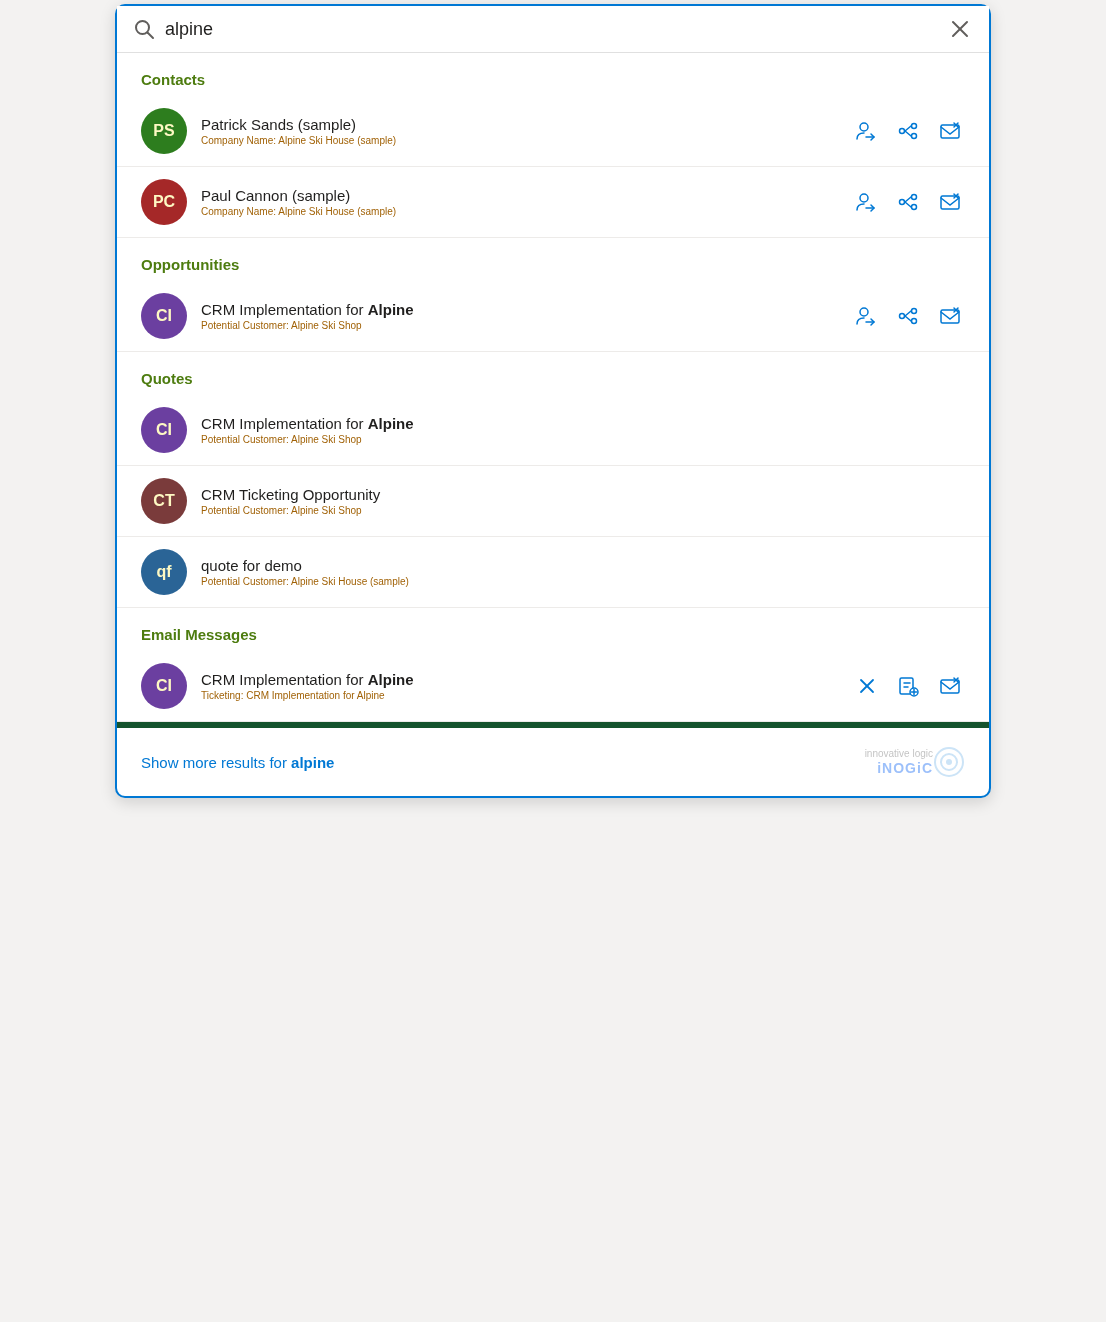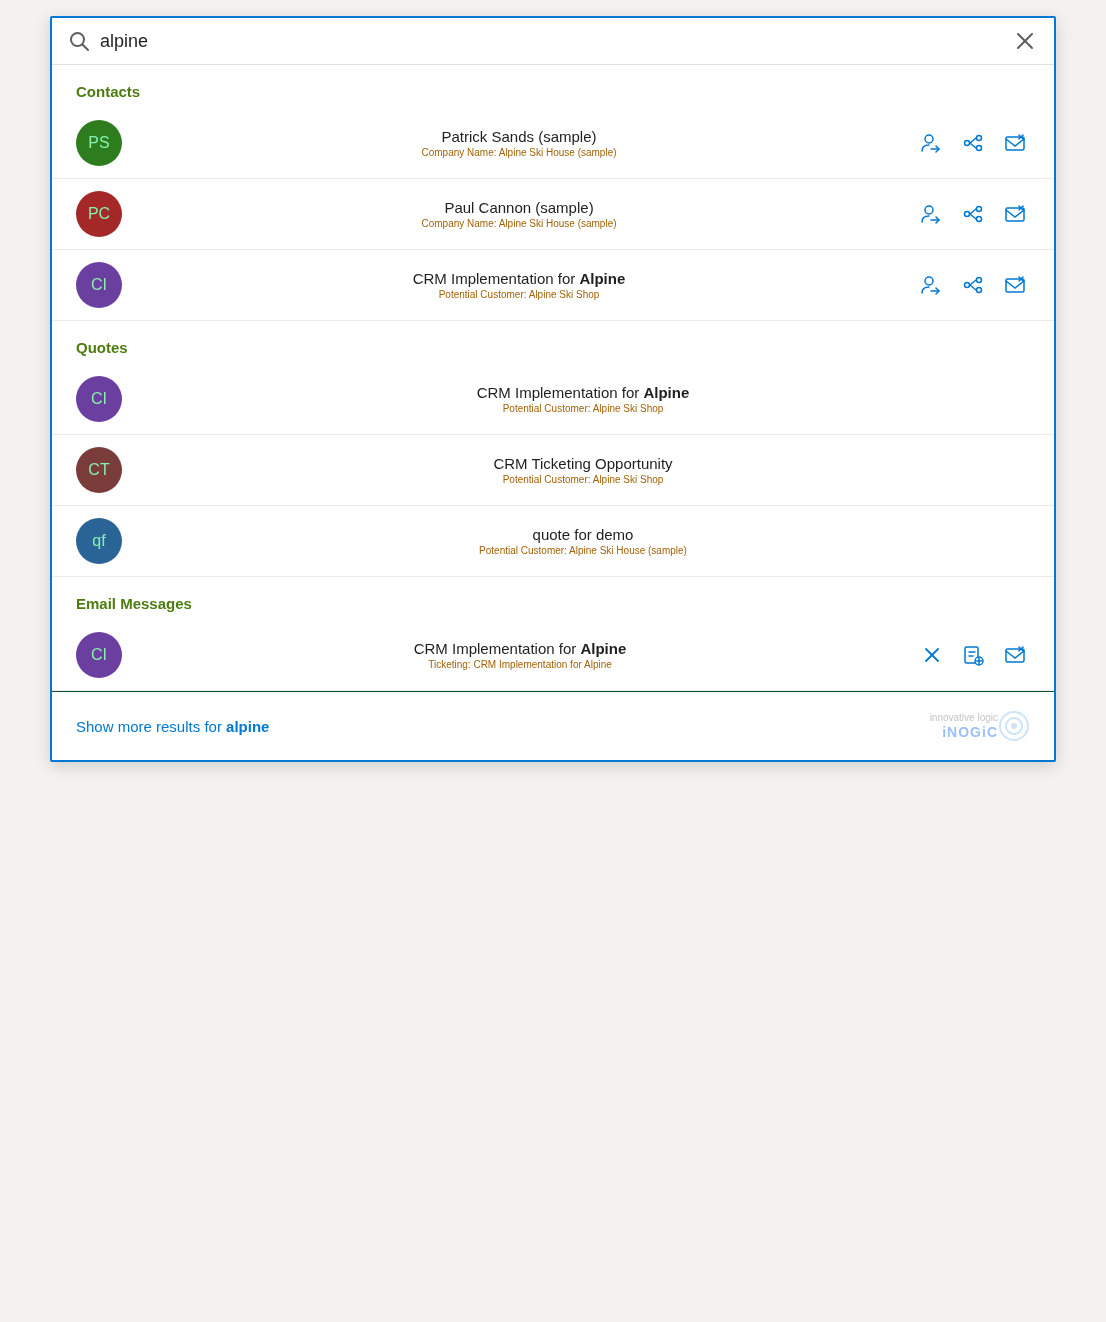--- a/index.html
+++ b/index.html
@@ -5,25 +5,25 @@
     * { box-sizing: border-box; margin: 0; padding: 0; }
     body {
       font-family: 'Segoe UI', Arial, sans-serif;
       background: #f3f2f1;
       display: flex;
       justify-content: center;
       align-items: flex-start;
       min-height: 100vh;
     }
     .search-container {
-      width: 1006px;
+      width: 876px;
       background: #fff;
       border: 2px solid #0078d4;
-      border-radius: 2px;
-      margin-top: 16px;
+      border-radius: 10px;
+      margin-top: 4px;
       box-shadow: 0 4px 16px rgba(0,0,0,0.15);
     }
     .search-bar {
       display: flex;
       align-items: center;
       padding: 10px 16px;
       border-bottom: 1px solid #e0e0e0;
       background: #fff;
       gap: 10px;
     }
@@ -69,27 +69,26 @@
       gap: 14px;
     }
     .avatar {
       width: 46px;
       height: 46px;
       border-radius: 50%;
       display: flex;
       align-items: center;
       justify-content: center;
       font-size: 16px;
-      font-weight: 400;
-      color: #86efac;
+      font-weight: 700;
+      color: #fef9c3;
       flex-shrink: 0;
     }
     .result-text {
       flex: 1;
-      text-align: center;
     }
     .result-title {
       font-size: 15px;
       color: #201f1e;
     }
     .result-title strong {
       font-weight: 700;
     }
     .result-subtitle {
       font-size: 10px;
@@ -110,21 +109,21 @@
       font-size: 18px;
       display: flex;
       align-items: center;
       padding: 4px;
     }
     .show-more {
       display: flex;
       justify-content: space-between;
       align-items: center;
       padding: 18px 24px;
-      border-top: 1px solid #14532d;
+      border-top: 6px solid #14532d;
     }
     .show-more-link {
       color: #0078d4;
       font-size: 15px;
       text-decoration: none;
       cursor: pointer;
     }
     .show-more-link strong {
       font-weight: 700;
     }
@@ -228,20 +227,21 @@
           <button class="action-btn">
             <svg width="22" height="22" viewBox="0 0 22 22" fill="none">
     <rect x="2" y="5" width="18" height="13" rx="1.5" stroke="#0078d4" stroke-width="1.5"></rect>
     <path d="M2 7l9 7 9-7" stroke="#0078d4" stroke-width="1.5" stroke-linecap="round"></path>
     <line x1="15" y1="3" x2="19" y2="7" stroke="#0078d4" stroke-width="1.5" stroke-linecap="round"></line>
     <line x1="19" y1="3" x2="15" y2="7" stroke="#0078d4" stroke-width="1.5" stroke-linecap="round"></line>
   </svg>
           </button>
         </div>
       </div>
+      <div class="section-header">Opportunities</div>
       <div class="result-item">
         <div class="avatar" style="background: rgb(107, 63, 160);">CI</div>
         <div class="result-text">
           <div class="result-title">CRM Implementation for <strong>Alpine</strong></div>
           <div class="result-subtitle">Potential Customer: Alpine Ski Shop</div>
         </div>
         <div class="result-actions">
           <button class="action-btn">
             <svg width="22" height="22" viewBox="0 0 22 22" fill="none">
     <circle cx="9" cy="7" r="4" stroke="#0078d4" stroke-width="1.5"></circle>

